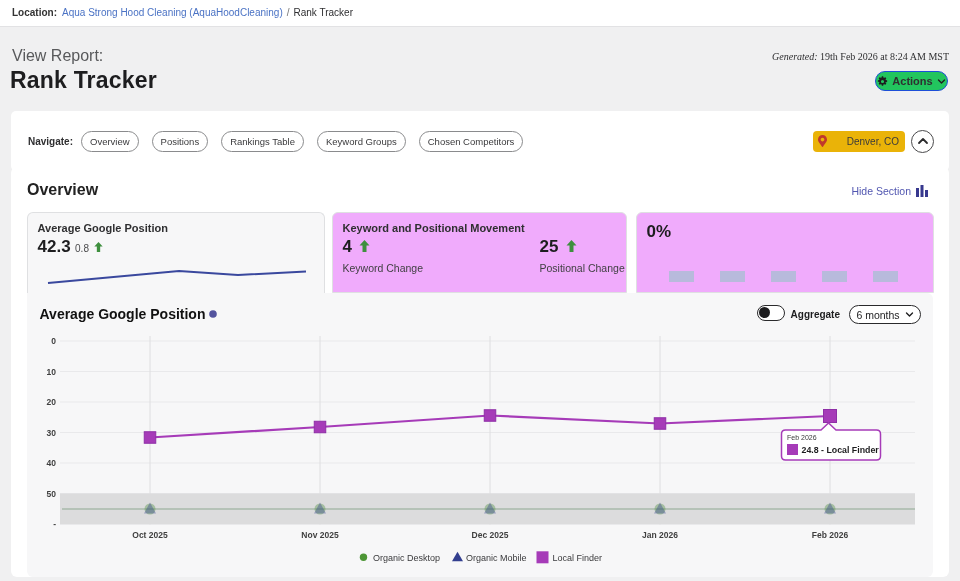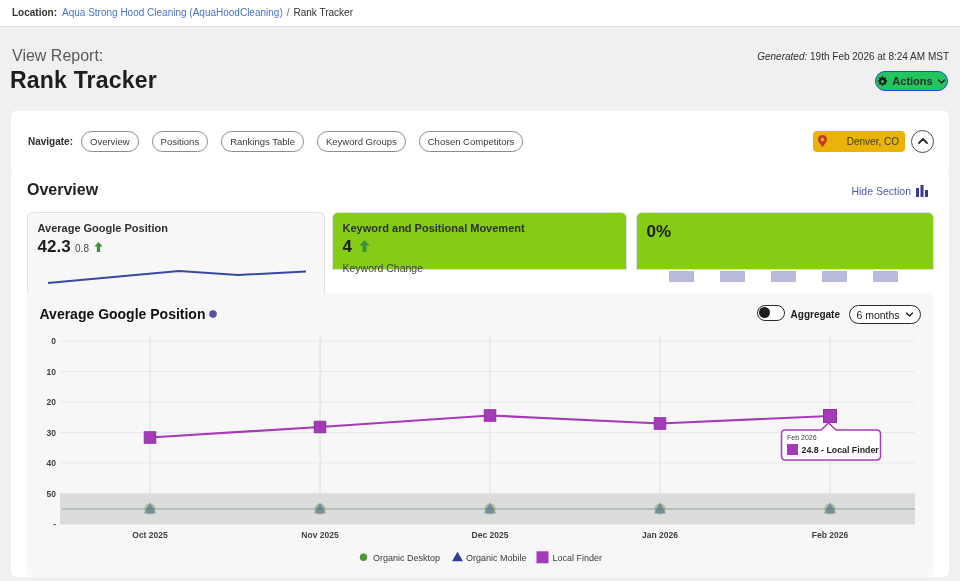--- a/index.html
+++ b/index.html
@@ -4,33 +4,33 @@
 <style>
 * { margin:0; padding:0; box-sizing:border-box; }
 html,body { width:960px; height:581px; overflow:hidden; }
 body { background:#f0f0f1; font-family:"Liberation Sans", sans-serif; color:#2f2f31; position:relative; }
 .topbar { position:absolute; left:0; top:0; width:960px; height:27px; background:#fff; border-bottom:1px solid #e2e2e4; font-size:10px; line-height:26px; padding-left:12px; }
 .topbar b { font-weight:bold; color:#333; }
 .topbar a { color:#4a72c4; text-decoration:none; }
 .topbar .sep { color:#777; margin:0 4px; }
 .viewreport { position:absolute; left:12px; top:47px; font-size:16px; color:#58595b; }
 h1 { position:absolute; left:10px; top:67px; font-size:23px; font-weight:bold; color:#1d1d1f; letter-spacing:0.2px; }
-.generated { position:absolute; right:11px; top:50.5px; font-size:10px; color:#2f2f31; }
+.generated { position:absolute; right:11px; top:50.5px; font-size:10px; color:#2f2f31;font-family:Liberation Serif, serif; }
 .generated i { font-style:italic; }
 .actionsbtn { position:absolute; right:12px; top:71px; width:73px; height:20px; border:1px solid #1d4ed8; border-radius:10px; background:#22c55e; display:flex; align-items:center; justify-content:center; gap:4px; font-size:11px; font-weight:bold; color:#2f2f31; }
 .navbar { position:absolute; left:11px; top:111px; width:938px; height:60px; background:#fff; border-radius:5px; display:flex; align-items:center; padding:0 15px 0 17px; }
 .navbar .lbl { font-size:10px; font-weight:bold; margin-right:8px; color:#2f2f31; }
 .pill { display:inline-flex; align-items:center; height:21px; border:1px solid #8a8b8d; border-radius:10.5px; padding:0 8px; font-size:9.5px; color:#3a3a3c; margin-right:13px; background:#fff; }
 .locchip { margin-left:auto; display:flex; align-items:center; gap:20px; background:#eab308; border-radius:4px; height:21px; padding:0 6px 0 5px; font-size:10px; color:#3a3a3c; }
 .circlebtn { width:23px; height:23px; border:1.3px solid #4a4a4c; border-radius:50%; margin-left:6px; display:flex; align-items:center; justify-content:center; background:#fff; }
 .mainpanel { position:absolute; left:11px; top:167px; width:938px; height:410px; background:#fff; border-radius:6px; }
 .ovhead { position:absolute; left:16px; top:14px; font-size:16px; font-weight:bold; color:#222; }
 .hidesec { position:absolute; right:20px; top:18px; font-size:10.5px; color:#5156b0; display:flex; align-items:center; gap:5px; }
 .tabs { position:absolute; left:15.5px; top:45px; height:81px; }
-.card { position:absolute; top:0; height:58px; background:#84cc16; border:1px solid #dfe0e2; border-radius:6px 6px 0 0; padding:9px 10px; }
+.card { position:absolute; top:0; height:81px; background:#f0abfc; border:1px solid #dfe0e2; border-radius:6px 6px 0 0; padding:9px 10px; }
 .card.sel { background:#f7f7f8; border-bottom:none; height:82px; }
 .card h3 { font-size:11px; font-weight:bold; color:#2f2f31; margin-bottom:3px; }
 .bignum { font-size:17px; font-weight:bold; color:#1d1d1f; }
 .smallchg { font-size:10px; color:#4a4a4c; }
 .sublbl { font-size:10.5px; color:#3f3f41; margin-top:5px; white-space:nowrap; }
 .contentbox { position:absolute; left:15.5px; top:126px; width:906.5px; height:284px; background:#f7f7f8; border-radius:0 6px 6px 6px; }
 .charthead { position:absolute; left:13px; top:13px; font-size:14px; font-weight:bold; color:#111; }
 .agg { position:absolute; right:93px; top:16px; font-size:10px; font-weight:bold; color:#1d1d1f; }
 .toggle { position:absolute; right:148px; top:12px; width:28px; height:16px; border:1.5px solid #2a2a2c; border-radius:9px; background:#fff; }
 .toggle .knob { position:absolute; left:1px; top:1px; width:11px; height:11px; background:#1d1d1f; border-radius:50%; }
@@ -95,20 +95,27 @@
     <div class="card" style="left:305px; width:295px;">
       <h3>Keyword and Positional Movement</h3>
       <div style="display:flex;">
         <div style="width:197px; flex-shrink:0;">
           <span class="bignum">4</span>
           <svg width="11" height="12" viewBox="0 0 10 12" style="margin-left:3px">
               <path fill="#3e8f3e" d="M5 0L10 5.5H7V12H3V5.5H0z"></path>
             </svg>
           <div class="sublbl">Keyword Change</div>
         </div>
+        <div>
+          <span class="bignum">25</span>
+          <svg width="11" height="12" viewBox="0 0 10 12" style="margin-left:3px">
+              <path fill="#3e8f3e" d="M5 0L10 5.5H7V12H3V5.5H0z"></path>
+            </svg>
+          <div class="sublbl">Positional Change</div>
+        </div>
       </div>
     </div>
     <div class="card" style="left:609px; width:298px;">
       <span class="bignum">0%</span>
       <svg width="278" height="13" viewBox="0 0 278 13" style="position:absolute;left:10px;top:58px;">
         <rect x="22" y="0" width="25" height="11" fill="#b8badc"></rect>
         <rect x="73" y="0" width="25" height="11" fill="#b8badc"></rect>
         <rect x="124" y="0" width="25" height="11" fill="#b8badc"></rect>
         <rect x="175" y="0" width="25" height="11" fill="#b8badc"></rect>
         <rect x="226" y="0" width="25" height="11" fill="#b8badc"></rect>

